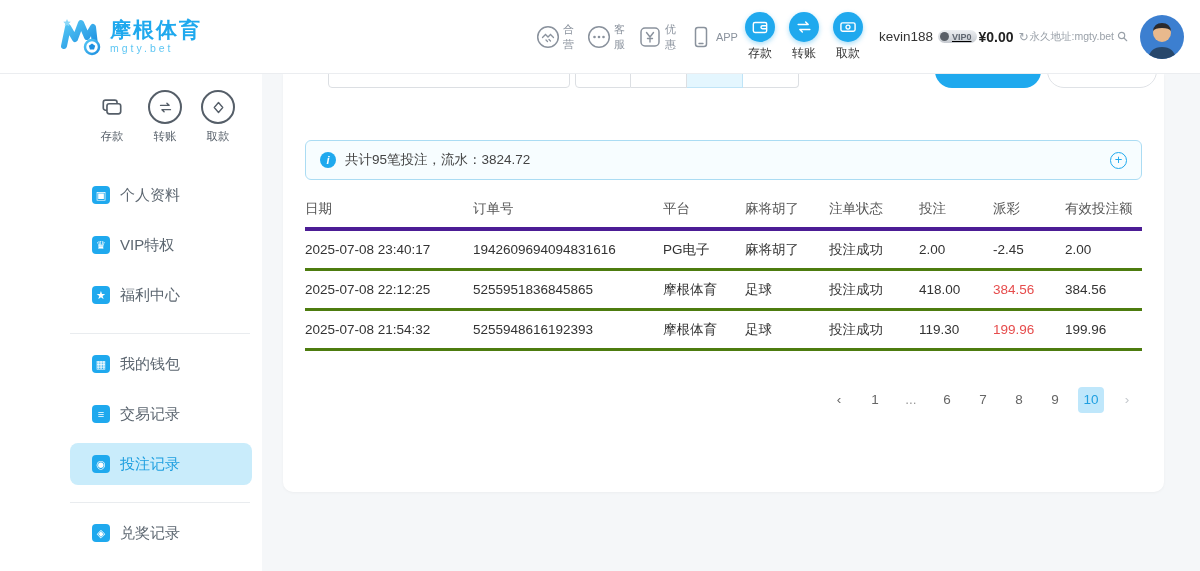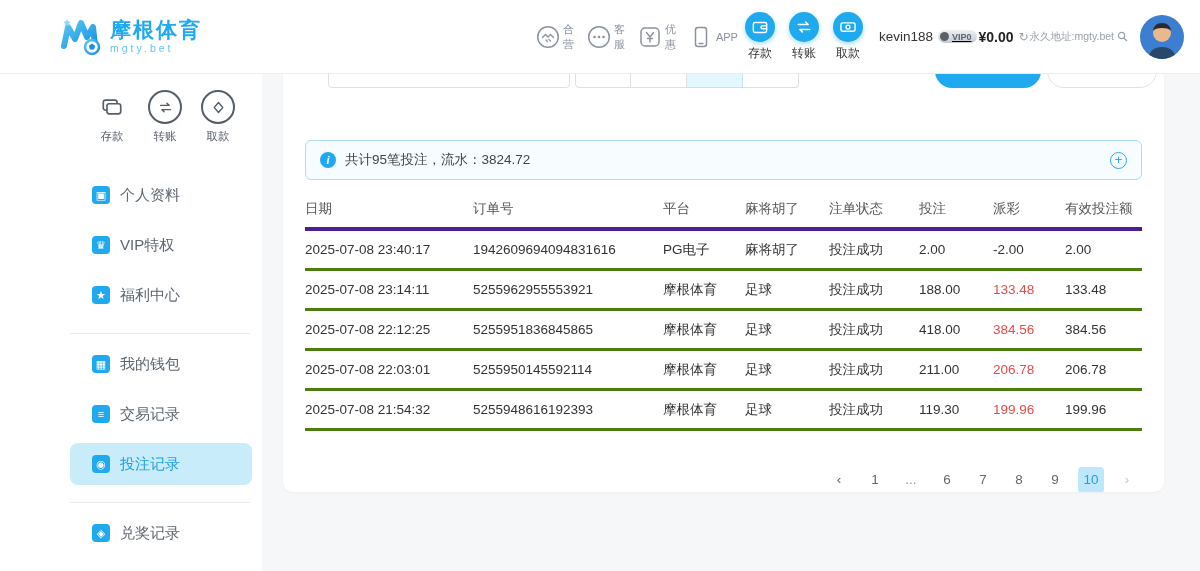--- a/index.html
+++ b/index.html
@@ -343,52 +343,32 @@
             </tr>
         </thead>
         <tbody>
             <tr>
               <td>2025-07-08 23:40:17</td>
               <td>1942609694094831616</td>
               <td>PG电子</td>
               <td>麻将胡了</td>
               <td>投注成功</td>
               <td>2.00</td>
-              <td>-2.00</td>
+              <td>-2.45</td>
               <td>2.00</td>
-            </tr>
-            <tr>
-              <td>2025-07-08 23:14:11</td>
-              <td>5255962955553921</td>
-              <td>摩根体育</td>
-              <td>足球</td>
-              <td>投注成功</td>
-              <td>188.00</td>
-              <td class="red">133.48</td>
-              <td>133.48</td>
             </tr>
             <tr>
               <td>2025-07-08 22:12:25</td>
               <td>5255951836845865</td>
               <td>摩根体育</td>
               <td>足球</td>
               <td>投注成功</td>
               <td>418.00</td>
               <td class="red">384.56</td>
               <td>384.56</td>
-            </tr>
-            <tr>
-              <td>2025-07-08 22:03:01</td>
-              <td>5255950145592114</td>
-              <td>摩根体育</td>
-              <td>足球</td>
-              <td>投注成功</td>
-              <td>211.00</td>
-              <td class="red">206.78</td>
-              <td>206.78</td>
             </tr>
             <tr>
               <td>2025-07-08 21:54:32</td>
               <td>5255948616192393</td>
               <td>摩根体育</td>
               <td>足球</td>
               <td>投注成功</td>
               <td>119.30</td>
               <td class="red">199.96</td>
               <td>199.96</td>

